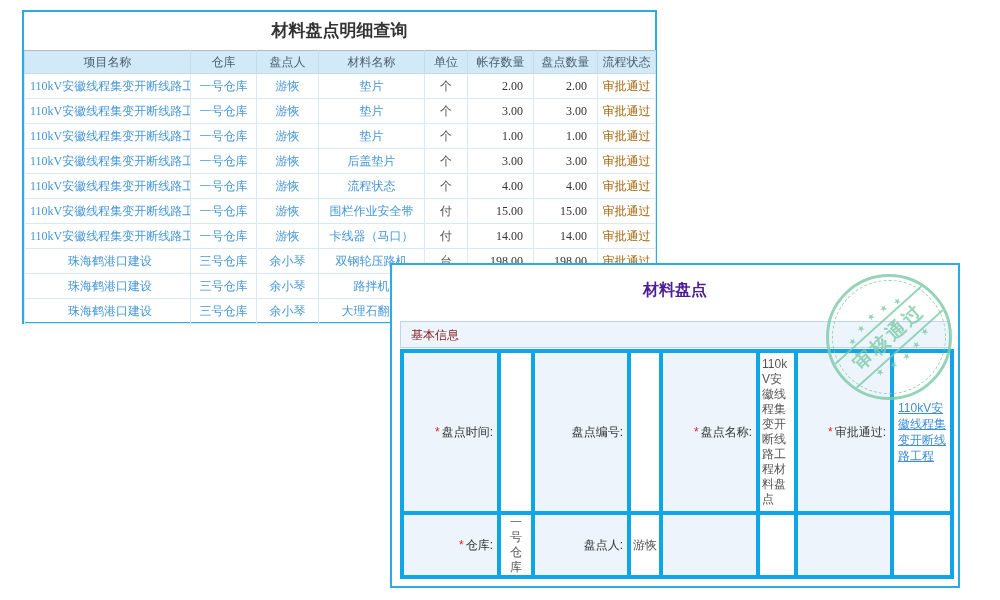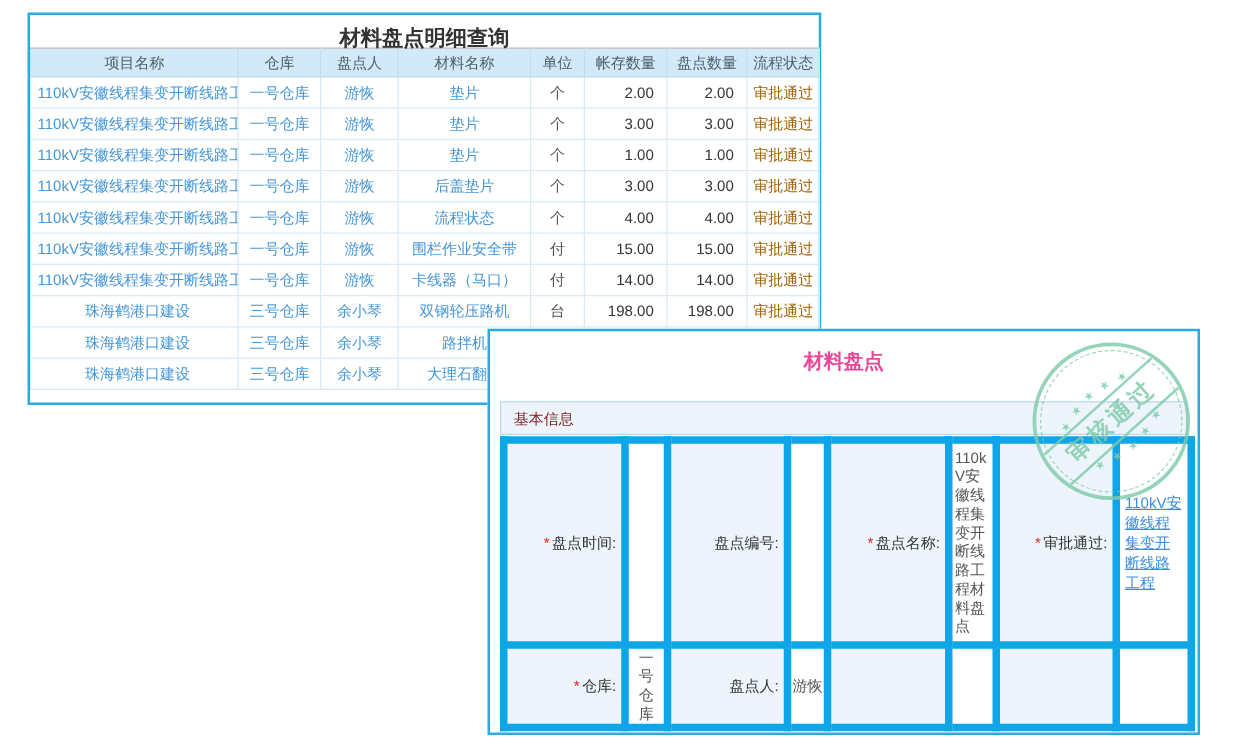--- a/index.html
+++ b/index.html
@@ -2,42 +2,42 @@
 <html><head>
 <meta charset="utf-8">
 <style>
   * { box-sizing: border-box; margin: 0; padding: 0; }
   body { font-family: "Liberation Sans", "DejaVu Sans", sans-serif; background: #fff; }
   .page { position: relative; width: 1000px; height: 600px; background: #fff; overflow: hidden; }
 
   
   .query-panel { position: absolute; left: 22px; top: 10px; width: 635px; height: 314px;
     background: #fff; border: 2px solid #2aabe2; z-index: 1; }
-  .query-title { height: 26px; line-height: 38px; text-align: center; font-size: 17px;
+  .query-title { height: 38px; line-height: 38px; text-align: center; font-size: 17px;
     font-weight: bold; color: #333; }
-  table.grid { width: 100%; border-collapse: collapse; table-layout: fixed; }
+  table.grid { width: 100%; border-collapse: collapse; table-layout: fixed; font-family: Liberation Serif, serif; }
   table.grid th { height: 23px; background: #d2e9f8; font-size: 12px; font-weight: normal;
     color: #4d5e6d; border: 1px solid #c2ddf0; border-top: 1px solid #b4b9bd; }
   table.grid td { height: 25px; font-size: 12px; border: 1px solid #d9eaf7;
     white-space: nowrap; overflow: hidden; }
   table.grid .t-l { text-align: left; padding-left: 5px; }
   table.grid .blue { color: #4596d8; text-align: center; }
   table.grid .unit { color: #555; text-align: center; }
   table.grid .num { color: #333; text-align: right; padding-right: 10px; }
   table.grid .status { color: #a16207; text-align: center; }
 
   
   .detail-panel { position: absolute; left: 390px; top: 263px; width: 570px; height: 325px;
     background: #fff; border: 2px solid #2aabe2; z-index: 20; }
   .detail-title { margin-top: 13px; height: 24px; line-height: 24px; text-align: center;
-    font-size: 16px; font-weight: bold; color: #ec4899; }
+    font-size: 16px; font-weight: bold; color: #4c1d95; }
   .section-bar { margin: 19px 8px 0 8px; height: 27px; line-height: 26px; background: #edf4fb;
     border: 1px solid #bcd6ec; padding-left: 10px; font-size: 12px; color: #7f1d1d; }
   table.form { margin: 1px 8px 0 8px; width: 550px; border-collapse: collapse; table-layout: fixed; }
-  table.form td { border: 6px solid #0ea5e9; font-size: 12px; vertical-align: middle; margin-left: 36px; }
+  table.form td { border: 4px solid #0ea5e9; font-size: 12px; vertical-align: middle; margin-left: 36px; }
   table.form td.lbl { background: #edf4fb; text-align: right; padding: 2px 4px 2px 12px; color: #333; }
   table.form td.val { background: #fff; color: #555; }
   .req { color: #e02020; margin-right: 2px; }
   tr.r1 td { height: 153px; }
   tr.r2 td { height: 45px; }
   tr.r3 td { height: 32px; }
   td.wrap-top { vertical-align: top; padding: 4px 2px; line-height: 15px; word-break: break-all;
     text-align: left; color: #333; }
   td.center { text-align: center; }
   td.wrap { line-height: 15px; word-break: break-all; padding: 0 6px; }

